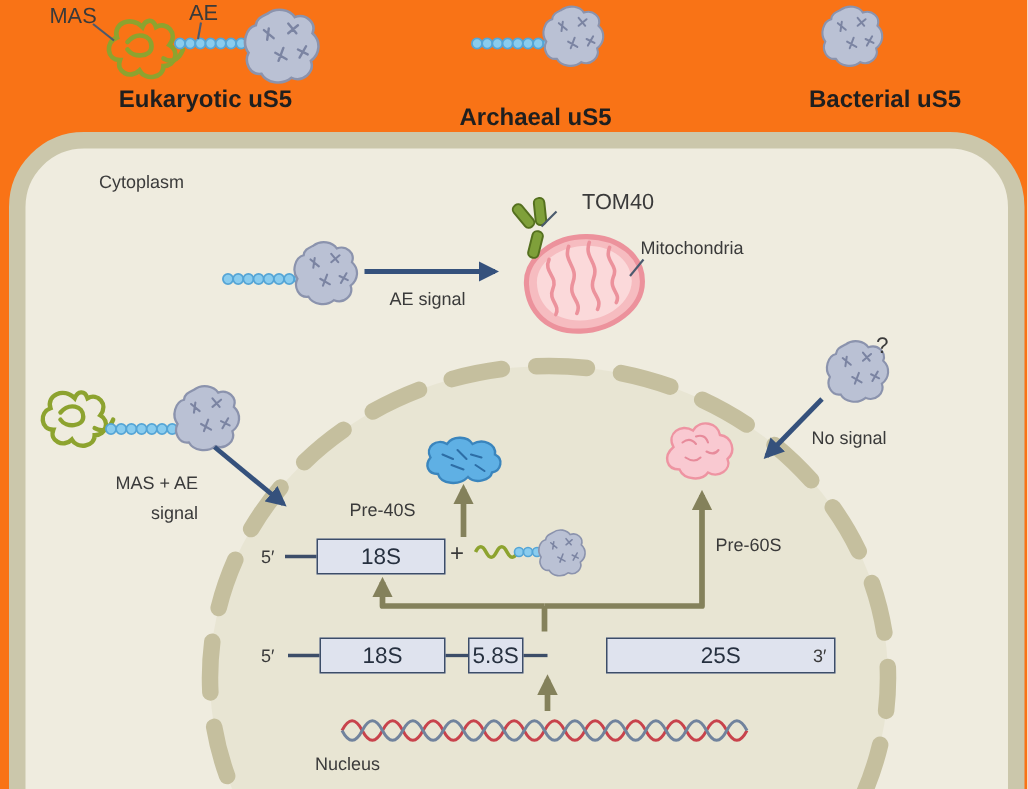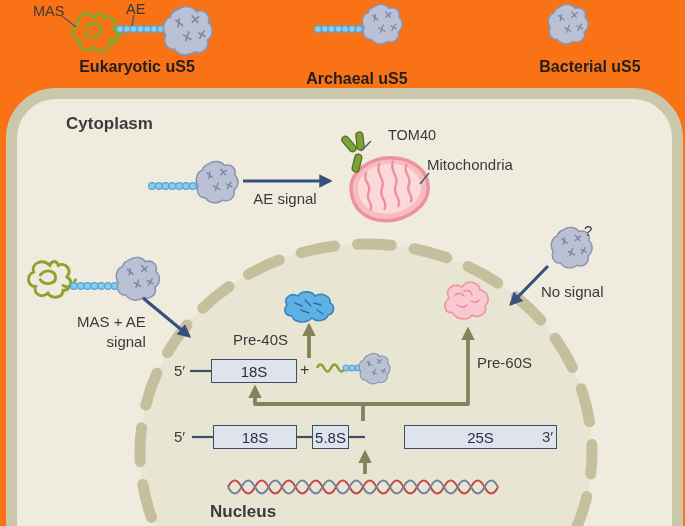--- a/index.html
+++ b/index.html
@@ -8,24 +8,24 @@
     background:#f97316;
     font-family:"Liberation Sans",sans-serif;color:#3a3a3a;text-align:right;
   }
   .abs{position:absolute;white-space:nowrap;}
   #cell-body{
     position:absolute;left:6px;top:88px;width:677px;height:460px;
     box-sizing:border-box;background:#efecdf;border:11px solid #cbc7ab;
     border-radius:50px 50px 0 0;z-index:0;
   }
   #gfx{position:absolute;left:0;top:0;z-index:2;}
-  .txt{font-size:15px;line-height:18px;color:#3a3a3a;z-index:3;}
+  .txt{font-size:12px;line-height:18px;color:#3a3a3a;z-index:3;}
   .txt-sm{font-size:14.5px;}
   .legend-label{font-size:16px;font-weight:700;color:#1f1f1f;transform:translateX(-50%);z-index:3;}
-  .compartment-label{font-size:17px;color:#3b3b3b;z-index:3;font-weight:bold;}
+  .compartment-label{font-size:12px;color:#3b3b3b;z-index:3;}
   .gene-box{
     position:absolute;box-sizing:border-box;height:24px;
     background:#dfe3ee;border:1.6px solid #3c4d68;z-index:3;
     display:flex;align-items:center;justify-content:center;
     font-size:15px;color:#26303f;
   }
   .plus{font-size:16px;color:#3a3a3a;z-index:3;}
   .qmark{font-size:15px;color:#3a3a3a;z-index:3;}
 </style>
 </head>

